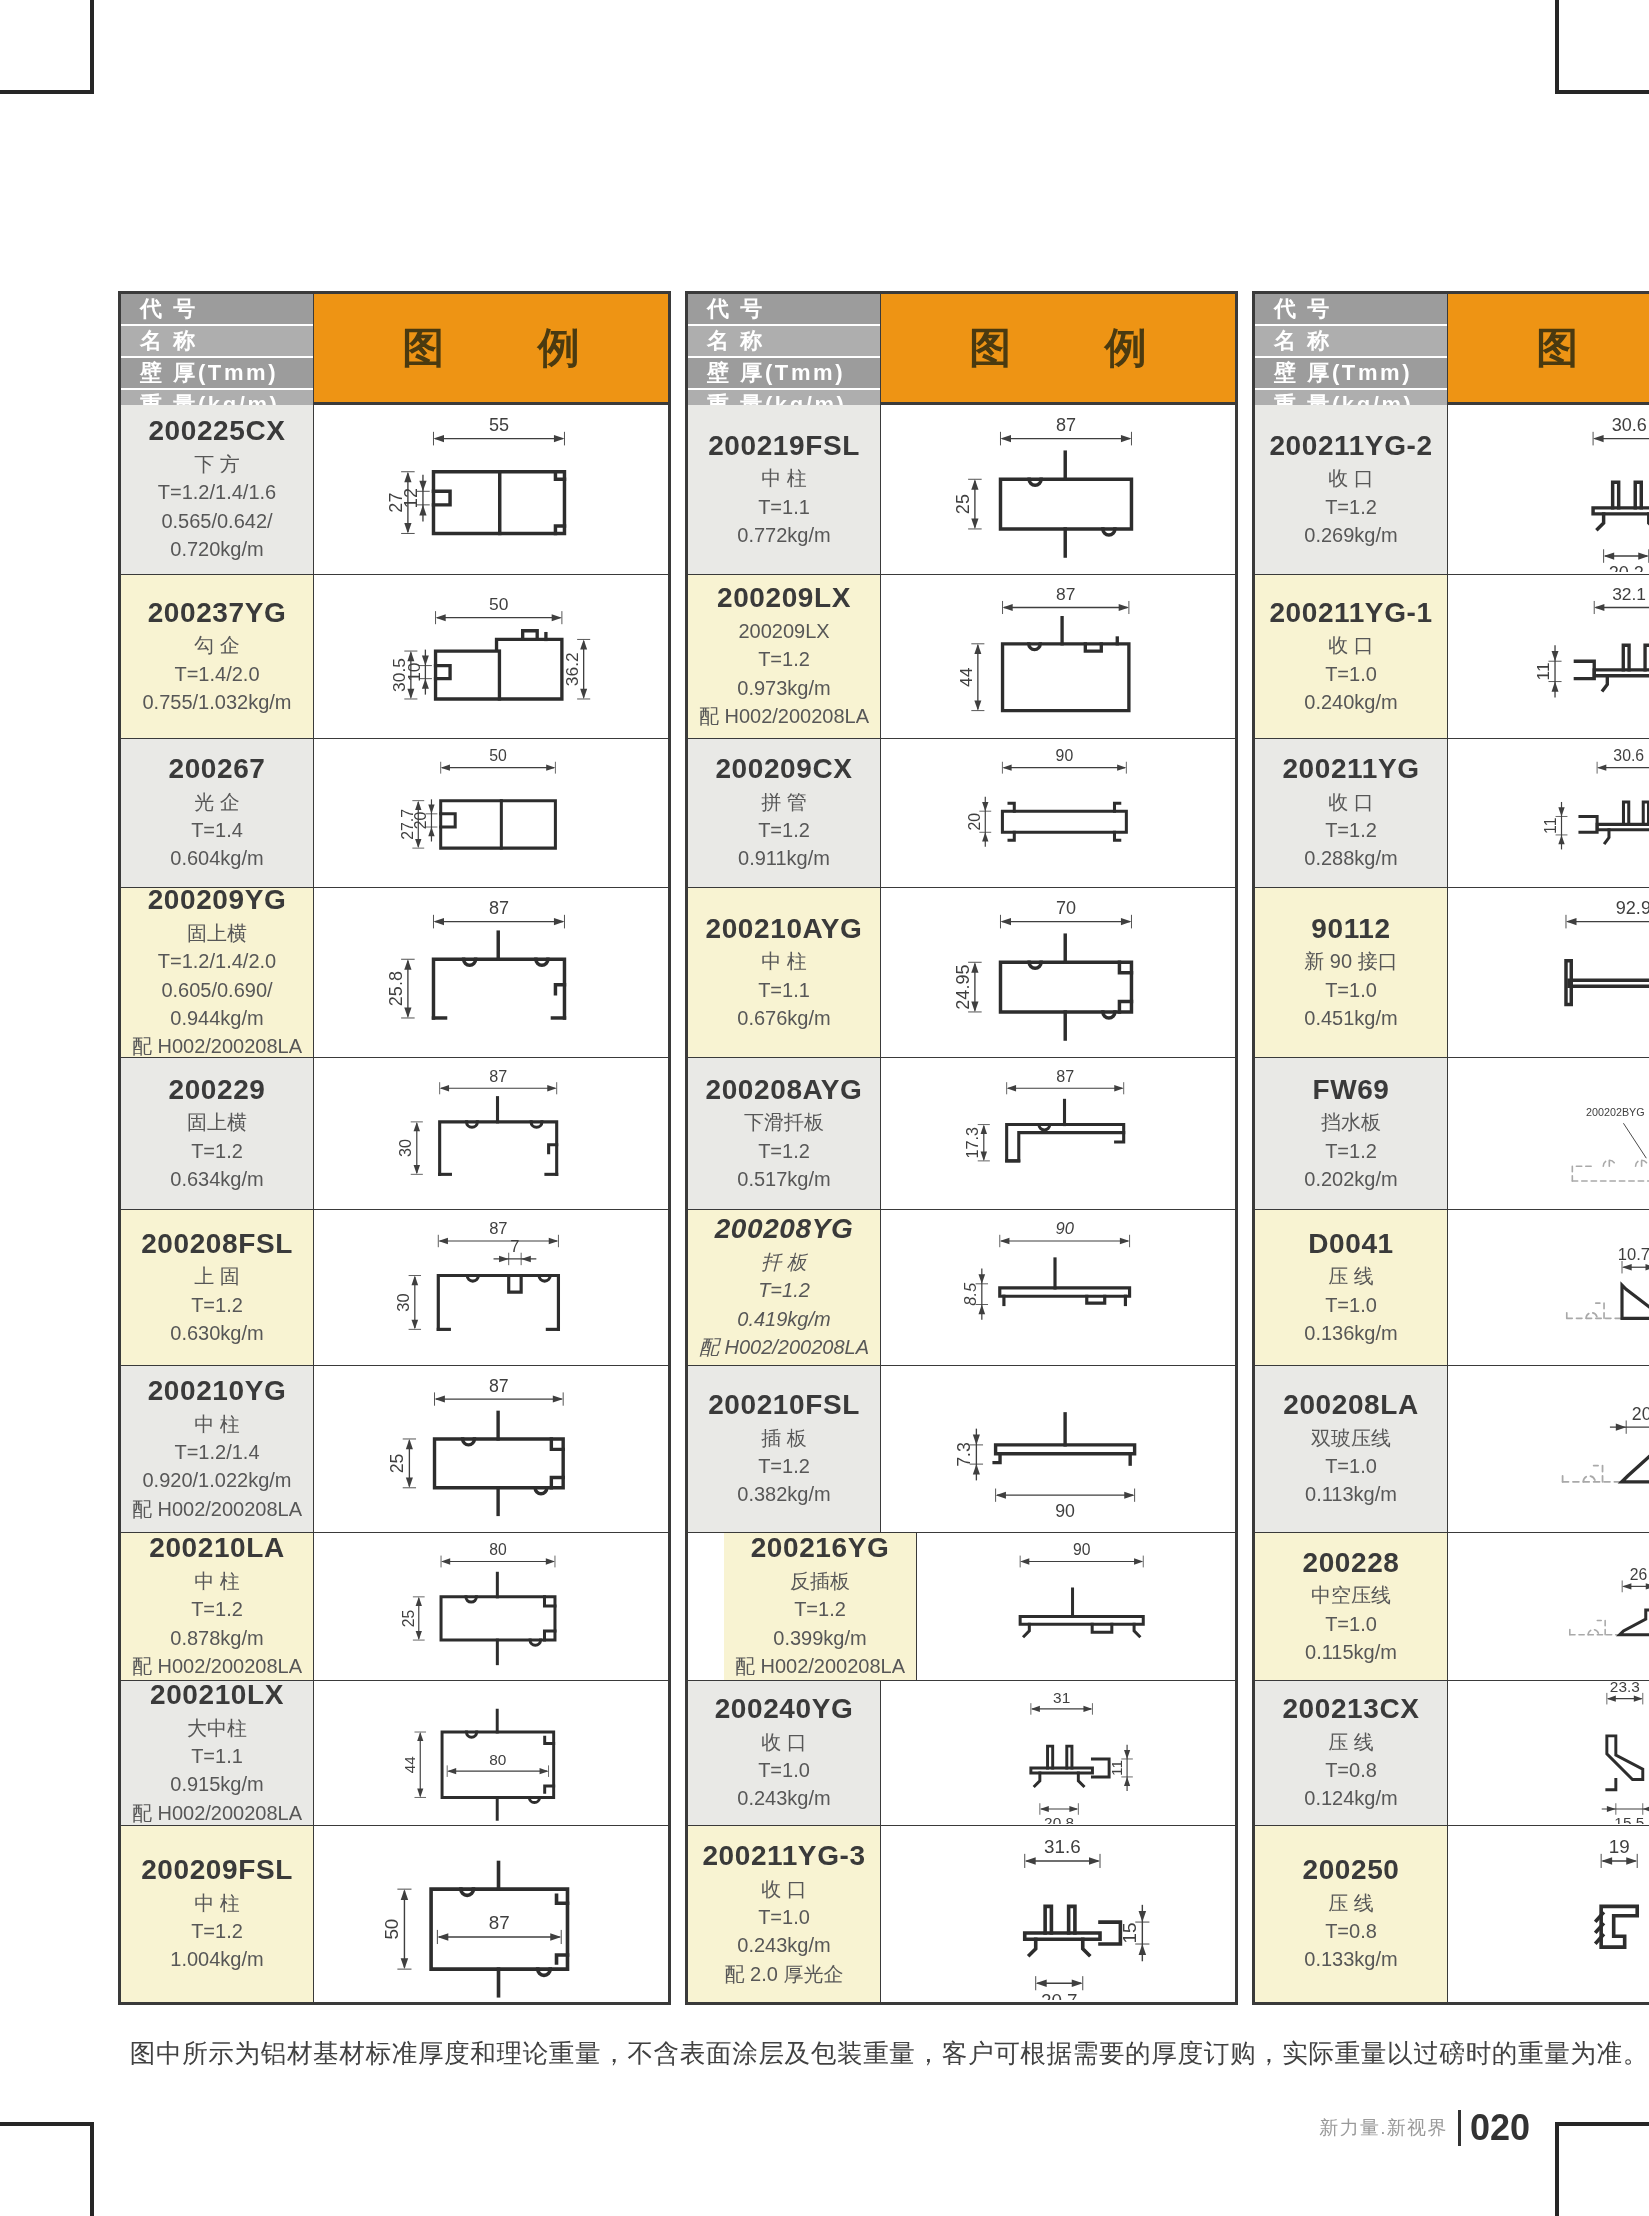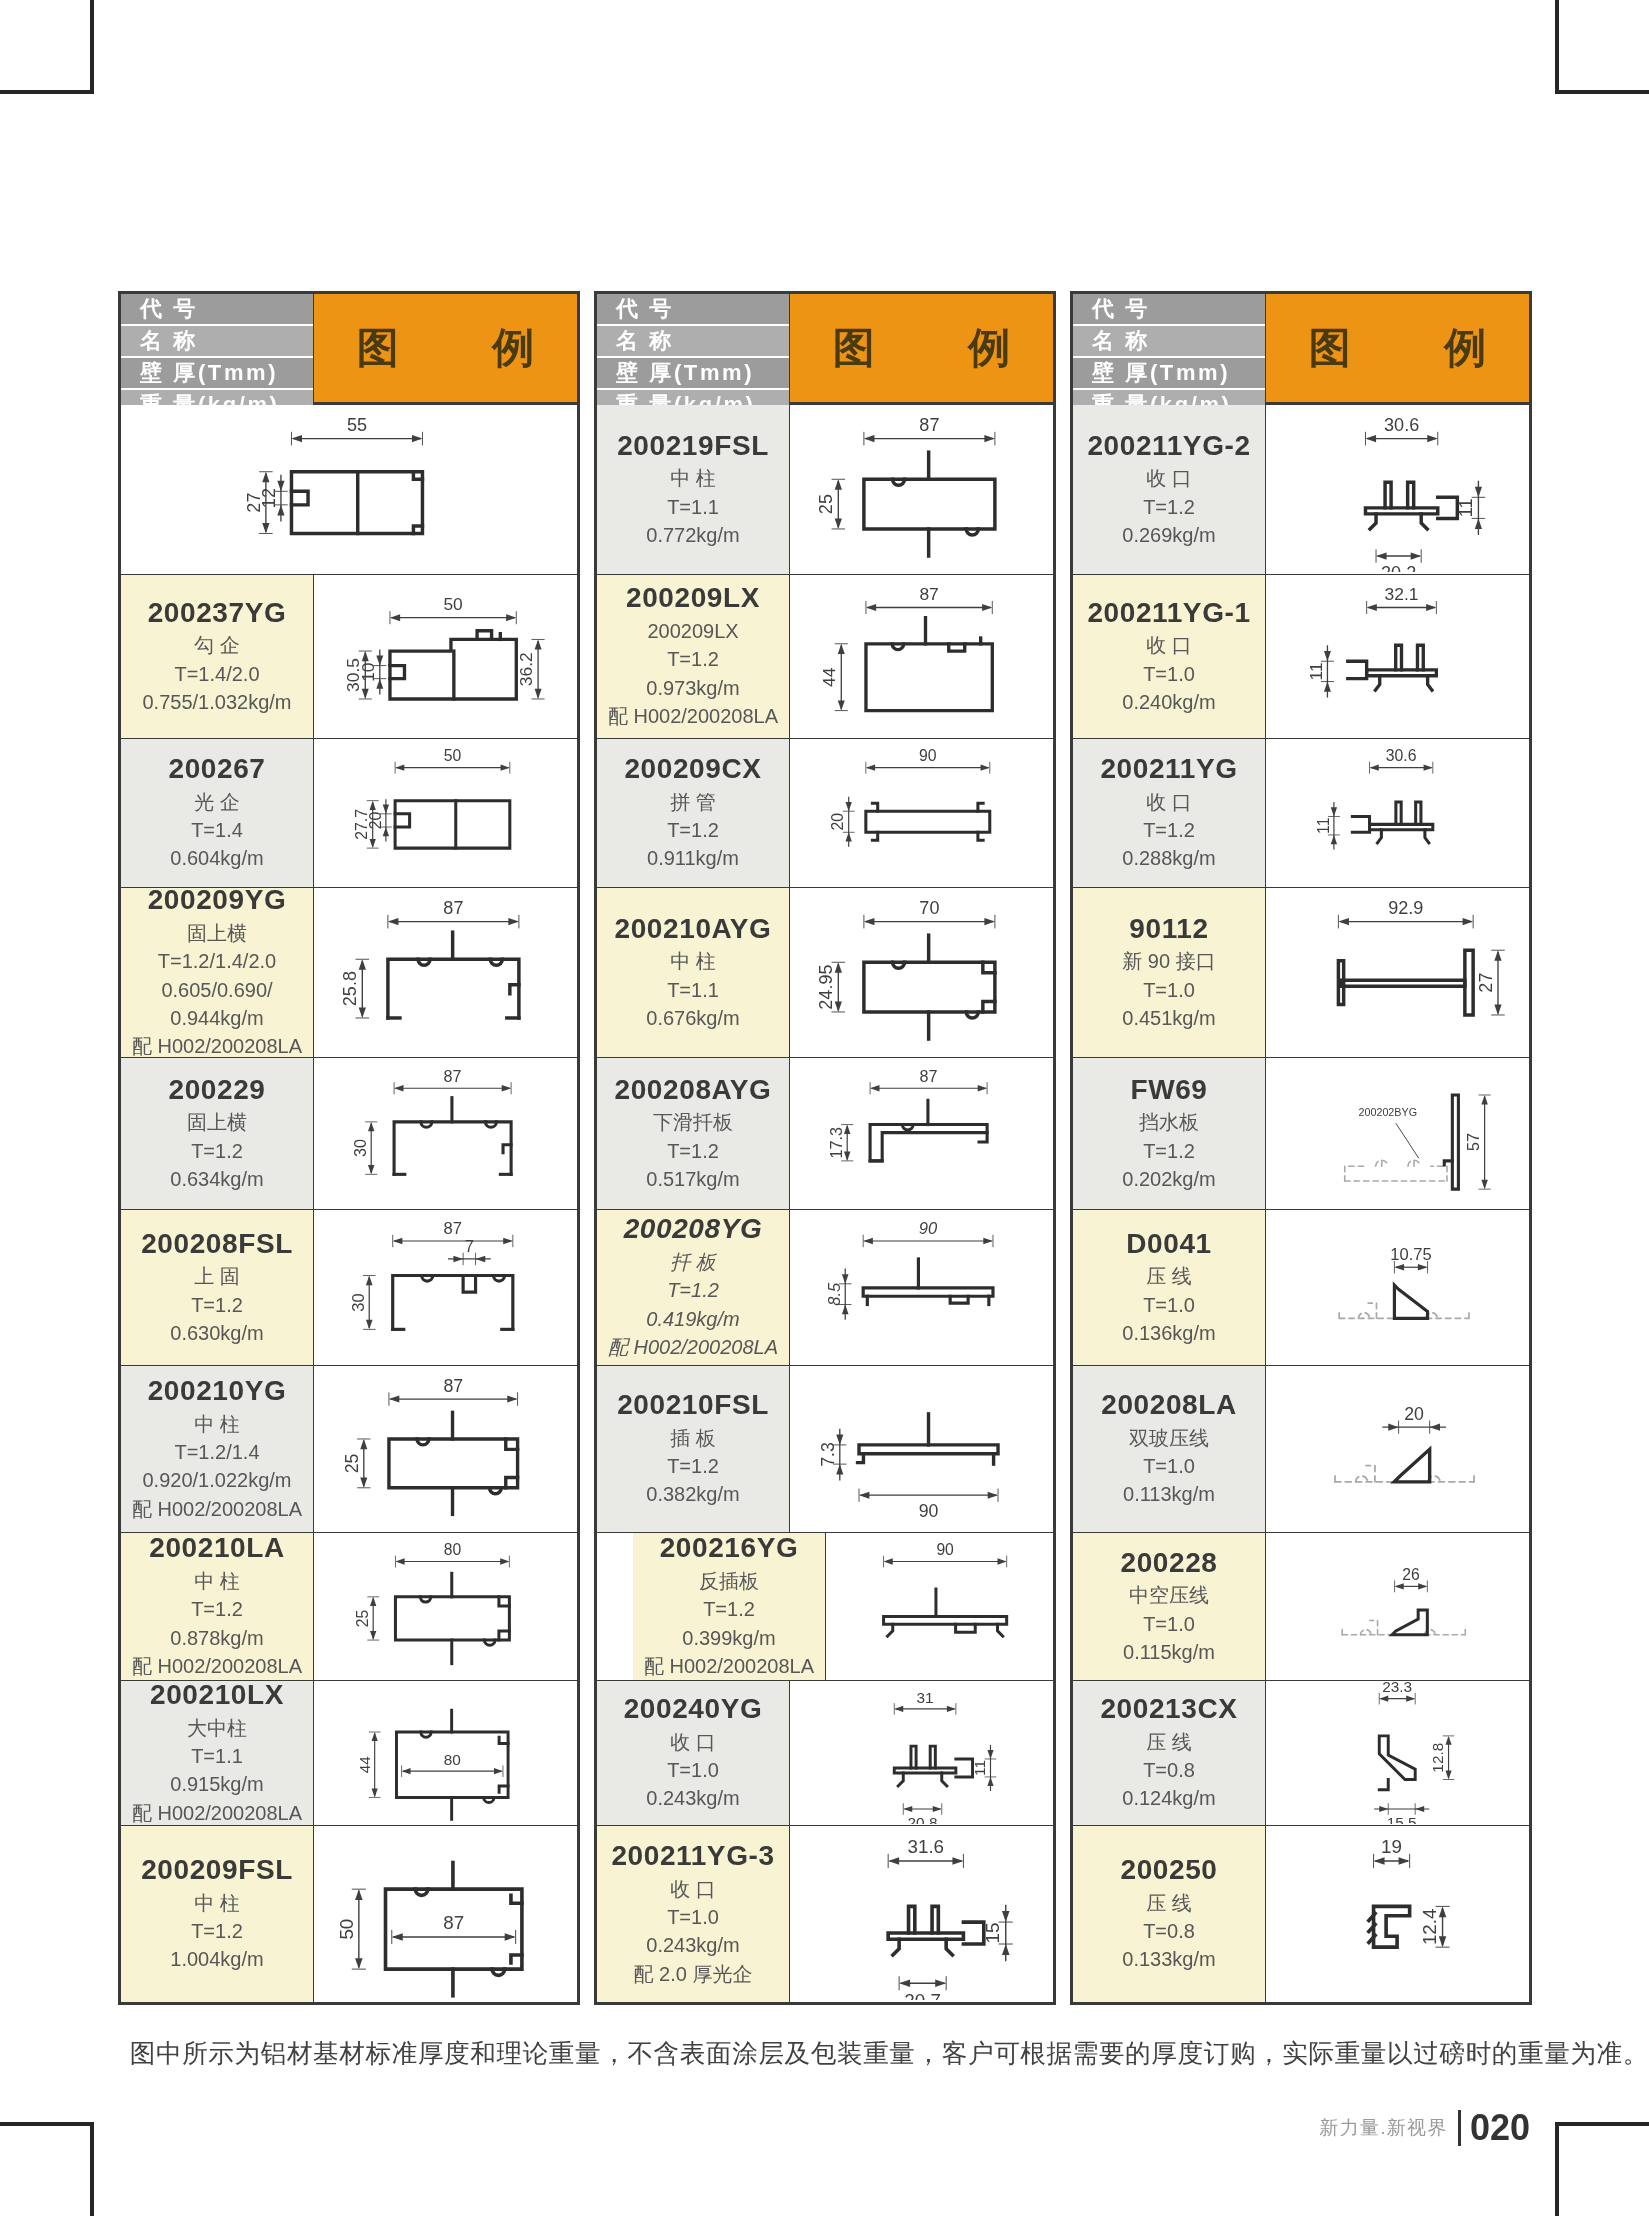--- a/index.html
+++ b/index.html
@@ -12,21 +12,21 @@
   .crop.bl{left:0;bottom:0;border-right-width:4.5px;border-top-width:4.5px;}
   .crop.br{right:0;bottom:0;border-left-width:4.5px;border-top-width:4.5px;}
   
   .title-block{position:absolute;left:118px;top:59px;width:1412px;text-align:right;}
   .title-block h1{margin:0;font-size:56px;font-weight:bold;color:#5c5c5c;letter-spacing:1.9px;line-height:1.05;}
   .title-block h1 .accent{color:var(--accent);}
   .subtitle{font-size:30px;color:#6e6e6e;margin-top:6.4px;letter-spacing:0.6px;}
   .rule{width:100%;height:1.9px;background:#7f7f7f;margin-top:14px;}
   
   main{position:absolute;left:118px;top:291px;display:flex;gap:14px;}
-  .group{width:462px;border:3.2px solid var(--border);box-sizing:border-box;background:#fff;}
+  .group{width:553px;border:3.2px solid var(--border);box-sizing:border-box;background:#fff;}
   .ghead{display:flex;height:108px;border-bottom:2.6px solid var(--border);}
   .ghead-left{width:193px;border-right:1.9px solid var(--border);display:flex;flex-direction:column;gap:1.9px;background:#fff;box-sizing:border-box;}
   .hbar{flex:1;display:flex;align-items:center;padding-left:19px;color:#fff;font-size:22px;font-weight:bold;letter-spacing:2.6px;}
   .hbar:nth-child(odd){background:var(--hdark);}
   .hbar:nth-child(even){background:var(--hlight);}
   .legend{flex:1;background:var(--accent);display:flex;align-items:center;justify-content:center;
           font-size:42px;font-weight:bold;color:var(--legendtext);letter-spacing:41px;text-indent:41px;}
   .row{display:flex;border-top:1.9px solid var(--border);box-sizing:border-box;}
   .row:first-of-type{border-top:0;}
   .cell-label{width:193px;border-right:1.9px solid var(--border);box-sizing:border-box;
@@ -59,20 +59,27 @@
         <div class="ghead">
           <div class="ghead-left">
             <div class="hbar">代 号</div>
             <div class="hbar">名 称</div>
             <div class="hbar">壁 厚(Tmm)</div>
             <div class="hbar">重 量(kg/m)</div>
           </div>
           <div class="legend">图 例</div>
         </div>
         <div class="row tone-gray" style="height: 170px;">
+          <div class="cell-label">
+            <div class="code">200225CX</div>
+            <div class="line">下 方</div>
+            <div class="line">T=1.2/1.4/1.6</div>
+            <div class="line">0.565/0.642/</div>
+            <div class="line">0.720kg/m</div>
+          </div>
           <div class="cell-diagram">
             <svg viewBox="0 0 310 220" preserveAspectRatio="xMidYMid meet">
               <path d="M78,86 H252 V168 H78 Z" fill="none" stroke="#2d2d2d" stroke-width="4.6" stroke-linecap="square" stroke-linejoin="miter"></path>
               <path d="M166,86 V168" fill="none" stroke="#2d2d2d" stroke-width="4.6" stroke-linecap="square" stroke-linejoin="miter"></path>
               <path d="M78,112 h22 v18 h-22" fill="none" stroke="#2d2d2d" stroke-width="4.6" stroke-linecap="square" stroke-linejoin="miter"></path>
               <path d="M240,86 v10 h12" fill="none" stroke="#2d2d2d" stroke-width="4.6" stroke-linecap="square" stroke-linejoin="miter"></path>
               <path d="M240,168 v-10 h12" fill="none" stroke="#2d2d2d" stroke-width="4.6" stroke-linecap="square" stroke-linejoin="miter"></path>
               <line x1="78" y1="33" x2="78" y2="51" stroke="#3f3f3f" stroke-width="1.2"></line>
               <line x1="252" y1="33" x2="252" y2="51" stroke="#3f3f3f" stroke-width="1.2"></line>
               <line x1="80" y1="42" x2="250" y2="42" stroke="#3f3f3f" stroke-width="1.8"></line>

